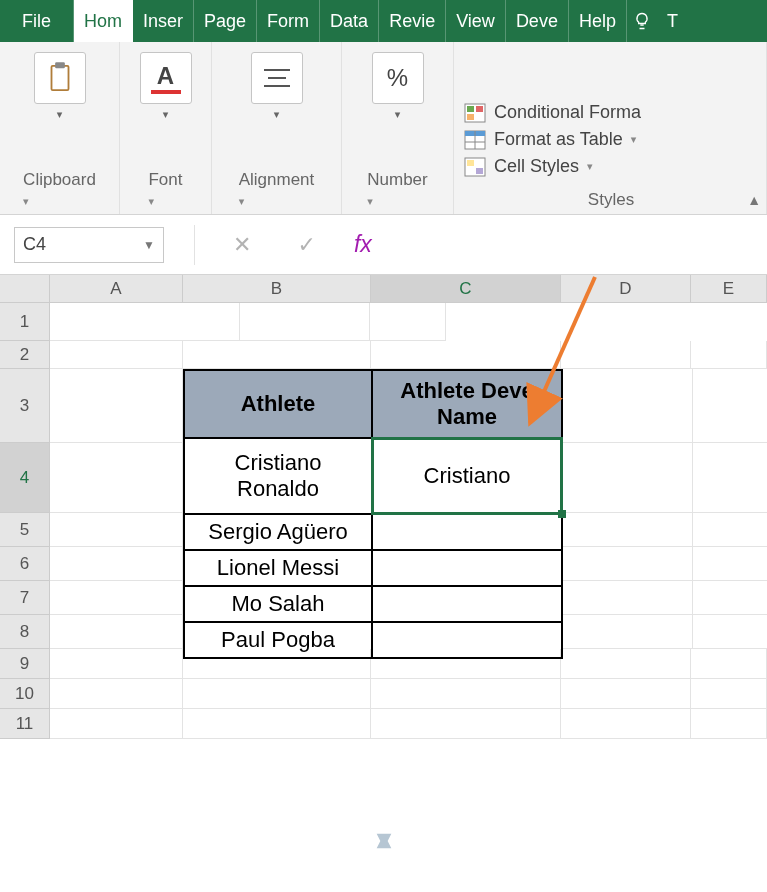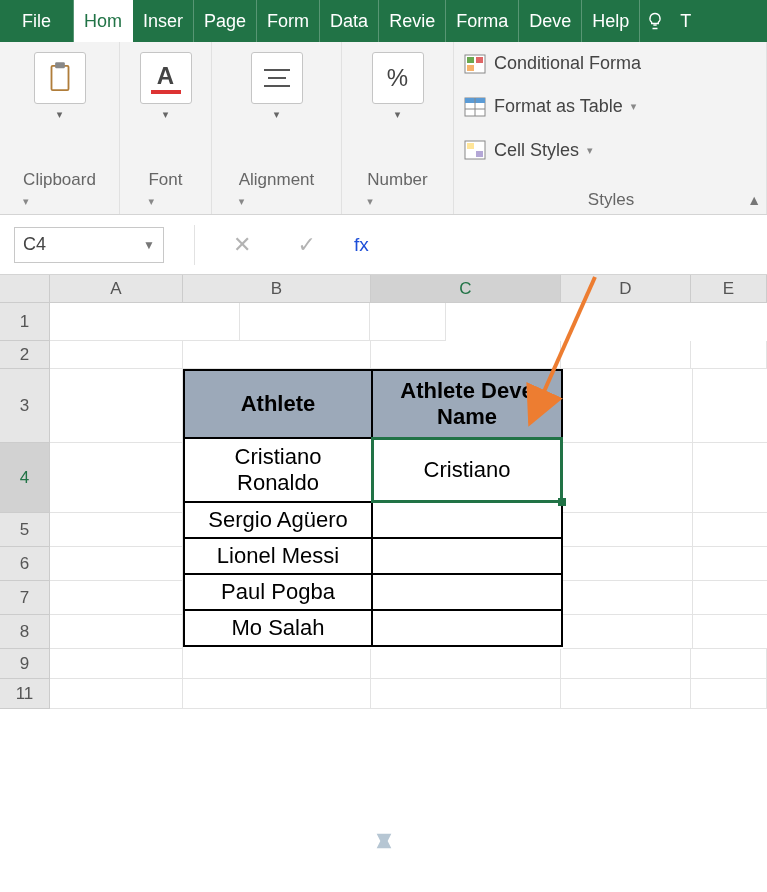--- a/index.html
+++ b/index.html
@@ -13,33 +13,33 @@
   .tabbar .tab.tell { border-right: none; }
   .tabbar .bulb { width: 30px; display:flex; align-items:center; justify-content:center; }
 
   .ribbon { height: 173px; background: #f3f3f3; border-bottom: 1px solid #d4d4d4; display: flex; position: relative; }
   .ribbon-group { border-right: 1px solid #e1e1e1; display: flex; flex-direction: column; align-items: center; justify-content: space-between; padding: 10px 8px 4px 8px; }
   .ribbon-group .label { color: #666; font-size: 17px; margin-top: 4px; }
   .big-btn { display: flex; flex-direction: column; align-items: center; gap: 8px; cursor: pointer; }
   .big-btn .icon-box { width: 52px; height: 52px; border: 1px solid #c5c5c5; border-radius: 3px; background: #fff; display:flex; align-items:center; justify-content:center; }
   .big-btn .drop { font-size: 11px; color: #666; margin-top: -4px; }
 
-  .styles-group { flex-direction: column; align-items: flex-start; justify-content: space-between; padding: 8px 8px 4px 10px; }
+  .styles-group { flex-direction: column; align-items: flex-start; justify-content: flex-end; padding: 8px 8px 4px 10px; }
   .style-row { display:flex; align-items:center; gap:8px; font-size:18px; color:#444; cursor:pointer; padding: 3px 0; }
   .style-row svg { flex: 0 0 auto; }
   .styles-group .label { align-self: center; margin-top: 10px; }
   .collapse-arrow { position: absolute; right: 6px; bottom: 6px; color: #777; font-size: 14px; }
 
   
   .formula-bar { height: 60px; border-bottom: 1px solid #d4d4d4; display: flex; align-items: center; padding: 0 14px; gap: 30px; background: #fff; }
   .name-box { width: 150px; height: 36px; border: 1px solid #c8c8c8; display:flex; align-items:center; justify-content:space-between; padding: 0 8px; font-size: 18px; color:#444; }
   .name-box .arrow { color:#777; font-size: 12px; }
   .fb-sep { width:1px; height:40px; background:#e2e2e2; }
   .fb-btn { color:#b3b3b3; font-size: 22px; padding: 0 8px; cursor:pointer; }
-  .fx { color:#1d4ed8; font-size: 19px; }
+  .fx { font-style: italic; color:#a21caf; font-size: 23px; }
   .formula-box { border: 4px solid #ed7d31; padding: 6px 14px; font-size: 20px; color:#333; background:#fff; }
   
   
   .grid-wrap { position: relative; }
   .selectall { position:absolute; left:0; top:0; width:50px; height:28px; background:#e6e6e6; border-right:1px solid #ccc; border-bottom:1px solid #ccc; }
   .col-headers { display:flex; margin-left:50px; height:28px; }
   .col-headers .ch { background:#e6e6e6; border-right:1px solid #ccc; border-bottom:1px solid #ccc; display:flex; align-items:center; justify-content:center; color:#555; font-size:17px; }
   .row { display:flex; }
   .rh { width:50px; background:#e6e6e6; border-right:1px solid #ccc; border-bottom:1px solid #ccc; display:flex; align-items:center; justify-content:center; color:#555; font-size:17px; }
   .cell { border-right:1px solid #e3e3e3; border-bottom:1px solid #e3e3e3; background:#fff; display:flex; align-items:center; padding:0 6px; font-size:20px; color:#333; }
@@ -65,21 +65,21 @@
 <body>
 
 <div class="tabbar">
   <div class="tab file">File</div>
   <div class="tab active">Hom</div>
   <div class="tab">Inser</div>
   <div class="tab">Page</div>
   <div class="tab">Form</div>
   <div class="tab">Data</div>
   <div class="tab">Revie</div>
-  <div class="tab">Forma</div>
+  <div class="tab">View</div>
   <div class="tab">Deve</div>
   <div class="tab">Help</div>
   <div class="bulb">
     <svg width="20" height="20" viewBox="0 0 24 24" fill="none" stroke="#fff" stroke-width="1.6">
         <path d="M9 21h6M10 17h4M12 3a6 6 0 00-4 10.5V15h8v-1.5A6 6 0 0012 3z"></path>
       </svg>
   </div>
   <div class="tab tell">T</div>
 </div>
 
@@ -226,37 +226,37 @@
               <col style="width:188px">
               <col style="width:190px">
             </colgroup>
   <tbody>
               <tr>
     <th>Athlete</th>
     <th>Athlete Deve Name</th>
   </tr>
 
   <tr>
-    <td style="height:64px">Cristiano Ronaldo</td>
+    <td style="height:76px">Cristiano Ronaldo</td>
     <td class="sel">Cristiano<div class="sel-outline"></div><div class="sel-handle"></div></td>
   </tr>
   <tr>
     <td style="height:34px">Sergio Agüero</td>
     <td class=""></td>
   </tr>
   <tr>
     <td style="height:34px">Lionel Messi</td>
     <td class=""></td>
   </tr>
   <tr>
+    <td style="height:34px">Mo Salah</td>
+    <td class=""></td>
+  </tr>
+  <tr>
     <td style="height:34px">Paul Pogba</td>
-    <td class=""></td>
-  </tr>
-  <tr>
-    <td style="height:34px">Mo Salah</td>
     <td class=""></td>
   </tr>
 </tbody>
           </table>
         </div>
   <div style="display:flex;flex-direction:column">
     <div class="cell" style="width:130px;height:74px"></div>
           <div class="cell" style="width:130px;height:70px"></div>
           <div class="cell" style="width:130px;height:34px"></div>
           <div class="cell" style="width:130px;height:34px"></div>
@@ -274,20 +274,28 @@
 </div>
       <div class="row" style="height:30px">
     <div class="rh ">9</div>
     <div class="cell" style="width:133px;height:30px"></div>
         <div class="cell" style="width:188px;height:30px"></div>
         <div class="cell" style="width:190px;height:30px"></div>
         <div class="cell" style="width:130px;height:30px"></div>
         <div class="cell" style="width:76px;height:30px"></div>
   </div>
       <div class="row" style="height:30px">
+    <div class="rh ">10</div>
+    <div class="cell" style="width:133px;height:30px"></div>
+        <div class="cell" style="width:188px;height:30px"></div>
+        <div class="cell" style="width:190px;height:30px"></div>
+        <div class="cell" style="width:130px;height:30px"></div>
+        <div class="cell" style="width:76px;height:30px"></div>
+  </div>
+      <div class="row" style="height:30px">
     <div class="rh ">11</div>
     <div class="cell" style="width:133px;height:30px"></div>
         <div class="cell" style="width:188px;height:30px"></div>
         <div class="cell" style="width:190px;height:30px"></div>
         <div class="cell" style="width:130px;height:30px"></div>
         <div class="cell" style="width:76px;height:30px"></div>
   </div>
     </div>
 
   <svg class="arrow-svg" style="left:0;top:0" width="767" height="620">

